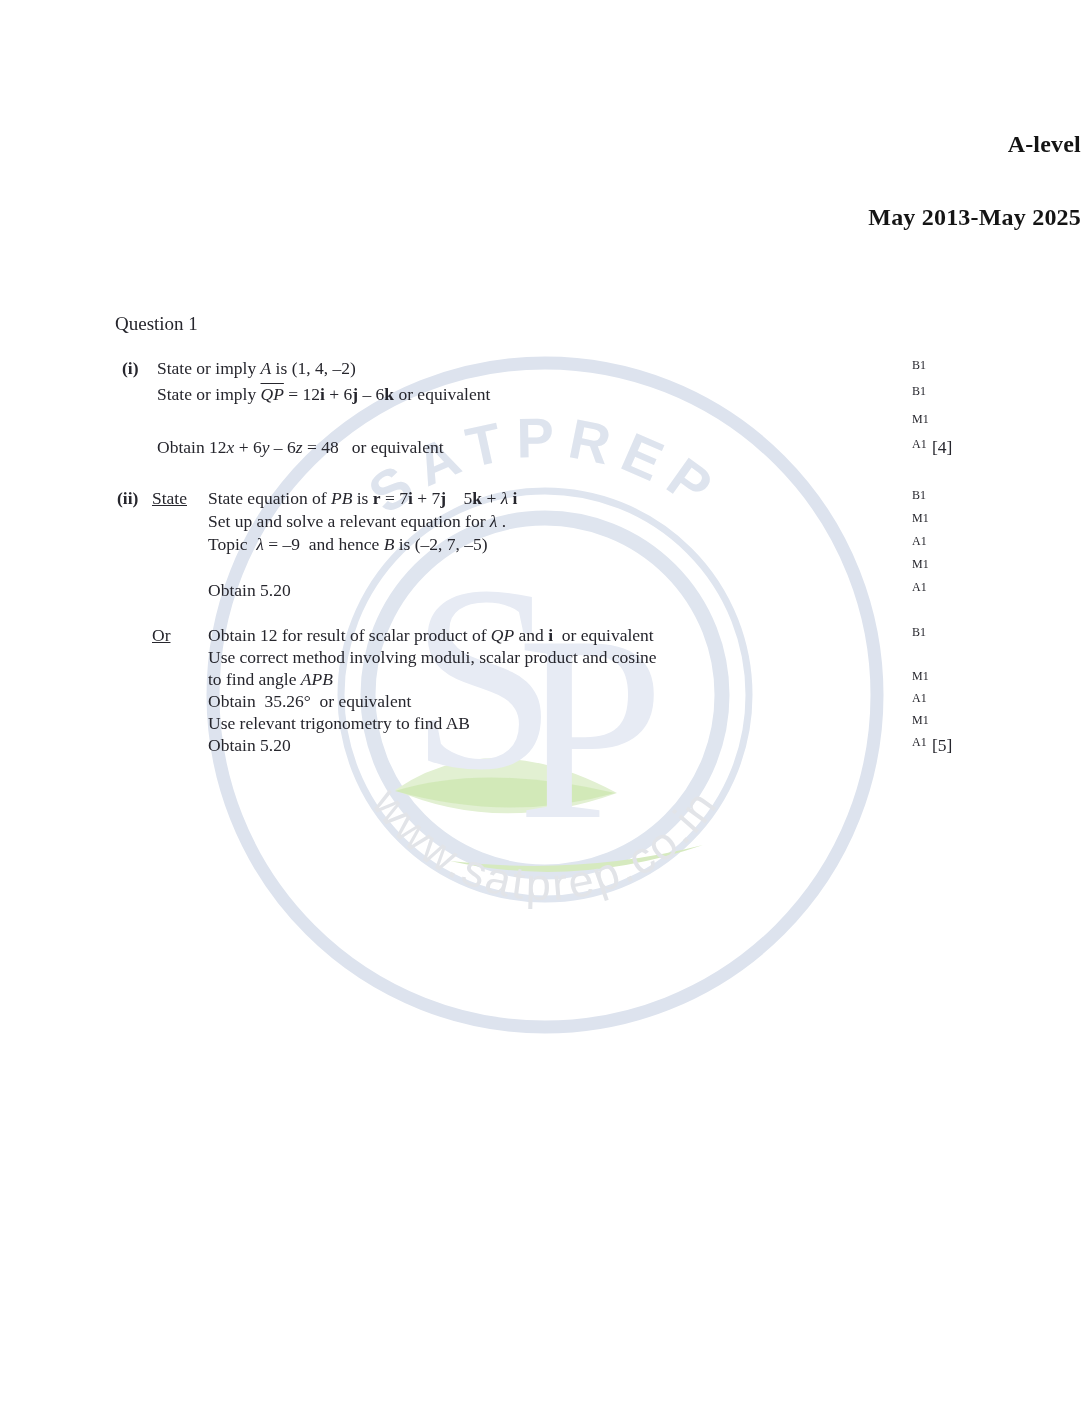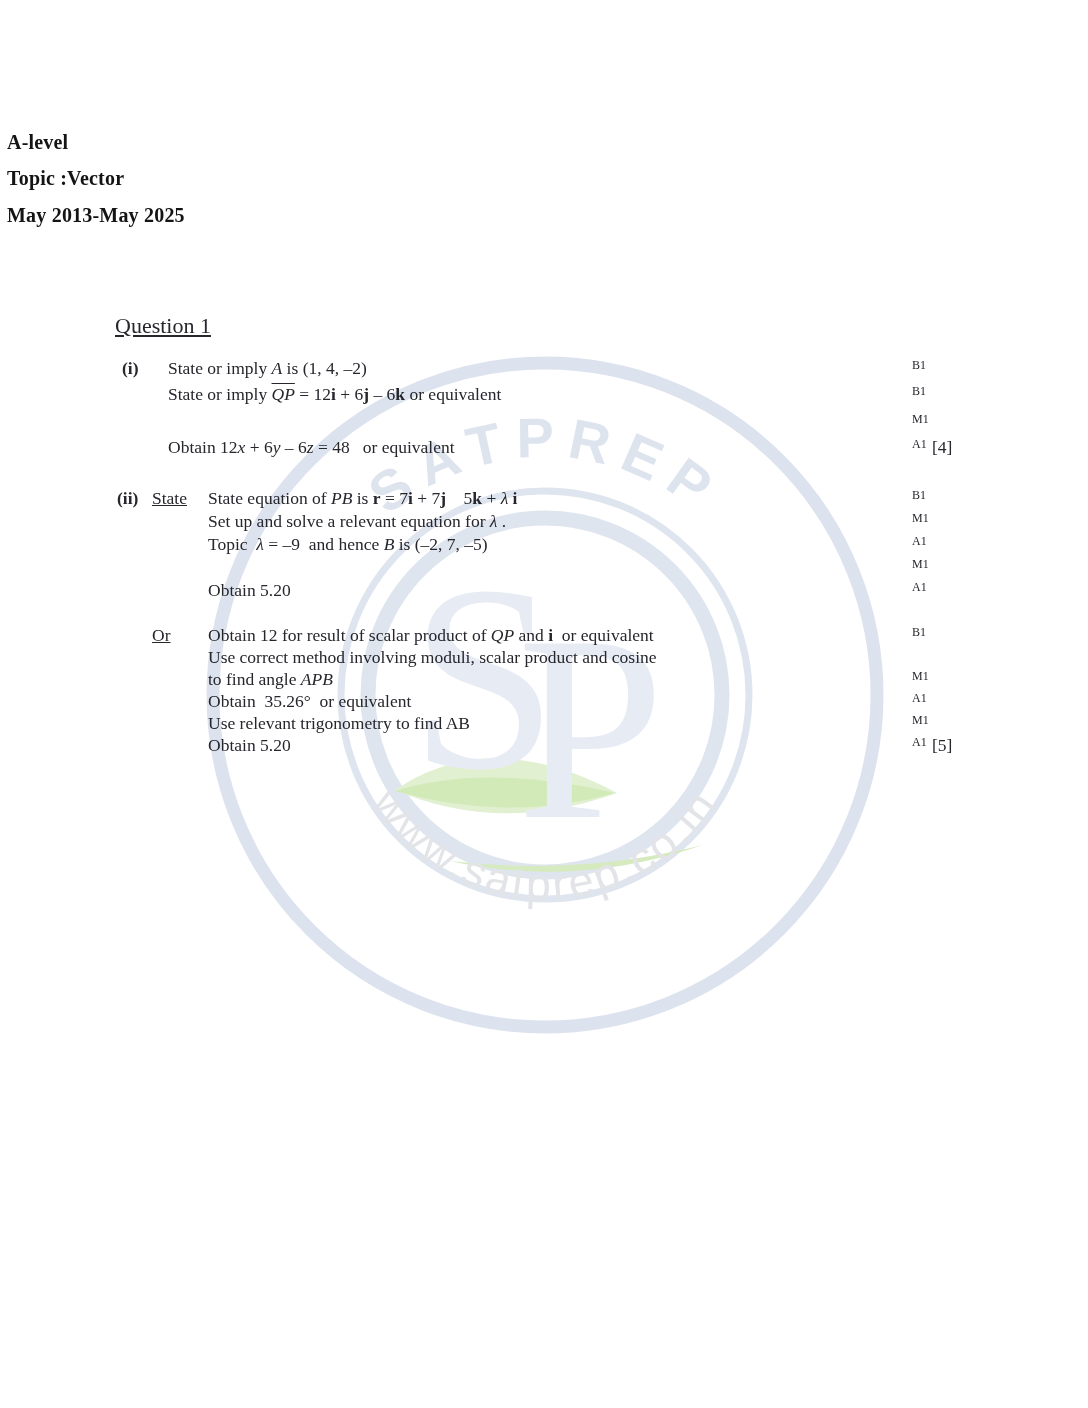--- a/index.html
+++ b/index.html
@@ -1,29 +1,29 @@
 <!DOCTYPE html>
 <html><head>
 <meta charset="utf-8">
 <style>
   html,body{margin:0;padding:0;background:#ffffff;}
   .page{
     position:relative;width:1088px;height:1408px;background:#ffffff;overflow:hidden;
     font-family:"Liberation Serif", serif;color:#26262d;
   }
   .hline{
-    position:absolute;left:7px;width:1074px;text-align:left;
-    font-weight:700;font-size:20px;color:#141414;letter-spacing:.2px;
+    position:absolute;left:7px;width:1074px;text-align:right;
+    font-weight:700;font-size:24px;color:#141414;letter-spacing:.2px;
   }
-  .qtitle{position:absolute;left:115px;top:313px;font-size:22px;text-decoration:underline;}
+  .qtitle{position:absolute;left:115px;top:313px;font-size:19px;}
   .plabel{position:absolute;font-weight:700;font-size:17.5px;}
   .slabel{position:absolute;font-size:17.5px;text-decoration:underline;}
   .row{position:absolute;left:0;width:100%;height:24px;}
   .row .t{position:absolute;top:0;font-size:17.5px;white-space:pre;}
-  .row.pi .t{left:157px;margin-left:11px;}
+  .row.pi .t{left:157px;}
   .row.pii .t{left:208px;}
   .row .m{position:absolute;top:0;left:912px;font-size:12px;}
   .row .tot{position:absolute;top:0;left:932px;font-size:17.5px;}
   .t span.v{text-decoration:overline;}
   .wm{position:absolute;left:195px;top:345px;width:700px;height:700px;}
 </style>
 </head>
 <body>
 
 <div class="page">
@@ -43,21 +43,20 @@
     <text x="-28" y="122" font-size="265" font-family="Liberation Serif, serif" fill="#e7ebf4">P</text>
     <text font-size="56" font-weight="700" font-family="Liberation Sans, sans-serif" fill="#dee4ee" letter-spacing="12" text-anchor="middle">
       <textPath href="#arcTop" startOffset="50%">SATPREP</textPath>
     </text>
     <text font-size="45" font-family="Liberation Sans, sans-serif" fill="#e2e4e8" letter-spacing="3" text-anchor="middle">
       <textPath href="#arcBottom" startOffset="50%">www.satprep.co.in</textPath>
     </text>
   </svg>
 
   <div class="hline" style="top:131px">A-level</div>
-  <div class="hline" style="top:167px">Topic :Vector</div>
   <div class="hline" style="top:204px">May 2013-May 2025</div>
 
   <div class="qtitle">Question 1</div>
 
   <div class="plabel" style="left:122px;top:358px">(i)</div>
 
   <div class="row pi" style="top:358px">
     <span class="t"><span>State or imply </span><span style="font-style: italic;">A</span><span> is (1, 4, –2)</span></span>
     <span class="m">B1</span>
     <span class="tot"></span>

